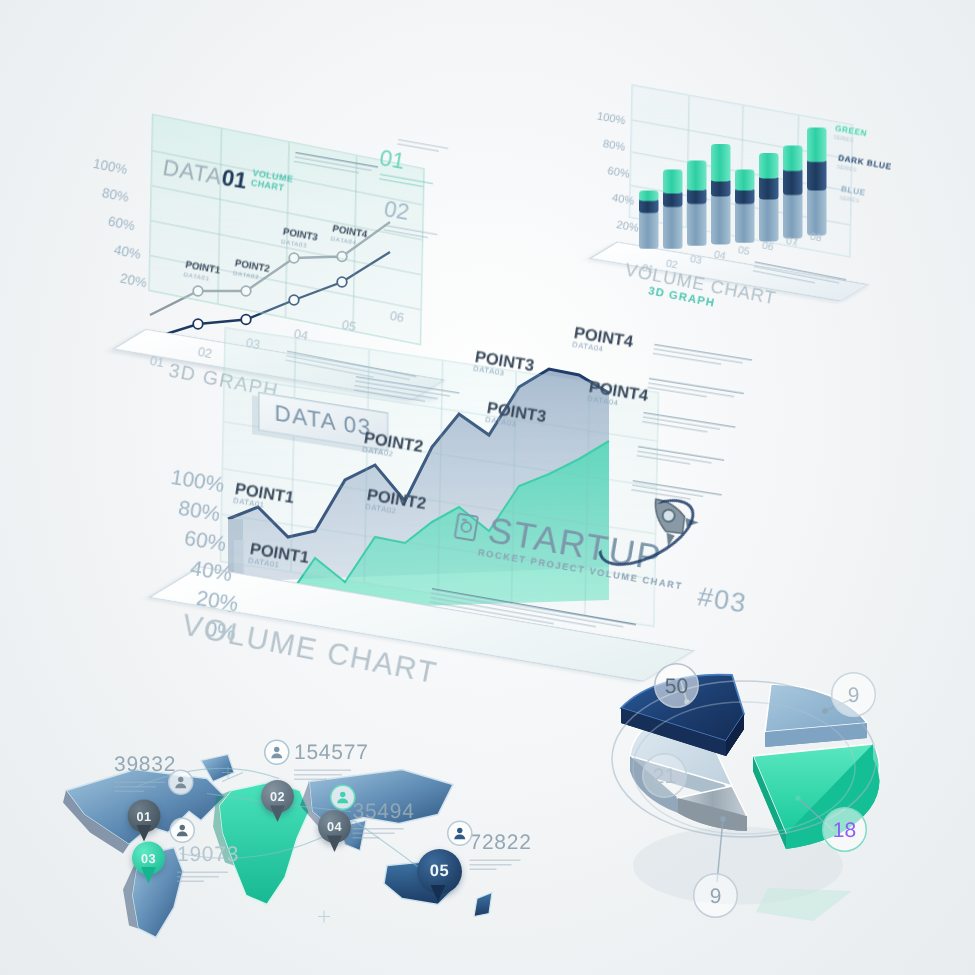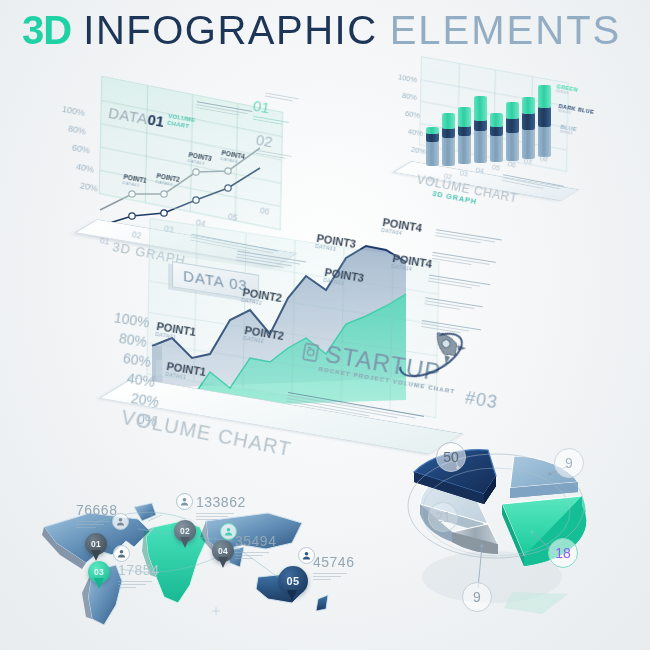--- a/index.html
+++ b/index.html
@@ -137,25 +137,20 @@
   .pieLabel { position: absolute; width: 30px; height: 30px; border-radius: 50%;
      border: 1px solid #c2cfd9; background: rgba(255,255,255,.55);
      display: flex; align-items: center; justify-content: center;
      font-size: 14px; font-weight: 300; }
 </style>
 </head>
 <body>
 
 <div class="stage">
 
-  <div id="title">
-    <span class="t3d">3D</span>
-    <span class="tinfo">INFOGRAPHIC</span>
-    <span class="telem">ELEMENTS</span>
-  </div>
 
   <div id="chart1" class="panel3d">
     <div class="c1baseShadow"></div>
     <div class="plate c1base"></div>
     <div class="glassWall c1wall">
       <div class="gridline-v" style="left:25%;top:0;width:1px;height:100%"></div>
       <div class="gridline-v" style="left:50%;top:0;width:1px;height:100%"></div>
       <div class="gridline-v" style="left:75%;top:0;width:1px;height:100%"></div>
       <div class="gridline-h" style="top:20%;left:0;height:1px;width:100%"></div>
       <div class="gridline-h" style="top:40%;left:0;height:1px;width:100%"></div>
@@ -531,57 +526,57 @@
     </svg>
 
     
     <div class="pin" style="left:55px;top:48px">
       <div class="head" style="background:radial-gradient(circle at 35% 30%,#6d7d89,#3a4751)">01</div>
       <svg class="tip" viewBox="0 0 10 13">
           <path d="M5 13 L0 2 L10 2 Z" fill="#3a4751"></path>
         </svg>
     </div>
     <div class="stat" style="left:46px;top:16px">
-      <span class="val">76668</span>
+      <span class="val">39832</span>
       <div class="l1" style="width:34px"></div><div class="l2" style="width:28px"></div><div class="l3" style="width:20px"></div>
     </div>
     <div class="pcircle" style="left:82px;top:28px">
       <svg width="9" height="9" viewBox="0 0 12 12">
           <circle cx="6" cy="3.6" r="2.4" fill="#7b8c99"></circle>
           <path d="M1.2 11.4c0-2.6 2.2-4.2 4.8-4.2s4.8 1.6 4.8 4.2z" fill="#7b8c99"></path>
         </svg>
     </div>
 
     
     <div class="pin" style="left:144px;top:35px">
       <div class="head" style="background:radial-gradient(circle at 35% 30%,#8494a1,#4c5d6a)">02</div>
       <svg class="tip" viewBox="0 0 10 13">
           <path d="M5 13 L0 2 L10 2 Z" fill="#4c5d6a"></path>
         </svg>
     </div>
     <div class="stat" style="left:166px;top:8px">
-      <span class="val">133862</span>
+      <span class="val">154577</span>
       <div class="l1" style="width:38px"></div><div class="l2" style="width:32px"></div><div class="l3" style="width:22px"></div>
     </div>
     <div class="pcircle" style="left:146px;top:8px;border-color:#a9c6d6">
       <svg width="9" height="9" viewBox="0 0 12 12">
           <circle cx="6" cy="3.6" r="2.4" fill="#7b96a8"></circle>
           <path d="M1.2 11.4c0-2.6 2.2-4.2 4.8-4.2s4.8 1.6 4.8 4.2z" fill="#7b96a8"></path>
         </svg>
     </div>
 
     
     <div class="pin" style="left:58px;top:76px">
       <div class="head" style="background:radial-gradient(circle at 35% 30%,#5eeac4,#14b58f)">03</div>
       <svg class="tip" viewBox="0 0 10 13">
           <path d="M5 13 L0 2 L10 2 Z" fill="#14b58f"></path>
         </svg>
     </div>
     <div class="stat" style="left:88px;top:76px">
-      <span class="val" style="color:#b6c6d1">17854</span>
+      <span class="val" style="color:#b6c6d1">19073</span>
       <div class="l1" style="width:34px"></div><div class="l2" style="width:28px"></div><div class="l3" style="width:18px"></div>
     </div>
     <div class="pcircle" style="left:83px;top:60px">
       <svg width="9" height="9" viewBox="0 0 12 12">
           <circle cx="6" cy="3.6" r="2.4" fill="#5c6f7c"></circle>
           <path d="M1.2 11.4c0-2.6 2.2-4.2 4.8-4.2s4.8 1.6 4.8 4.2z" fill="#5c6f7c"></path>
         </svg>
     </div>
 
     
@@ -603,21 +598,21 @@
     </div>
 
     
     <div class="pin" style="left:248px;top:81px;width:30px;height:38px">
       <div class="head" style="width:30px;height:30px;font-size:11px;background:radial-gradient(circle at 35% 30%,#3c6b9c,#142f52)">05</div>
       <svg class="tip" viewBox="0 0 10 13" style="left:9px;top:22px">
           <path d="M5 13 L0 2 L10 2 Z" fill="#142f52"></path>
         </svg>
     </div>
     <div class="stat" style="left:283px;top:68px">
-      <span class="val">45746</span>
+      <span class="val">72822</span>
       <div class="l1" style="width:34px"></div><div class="l2" style="width:28px"></div><div class="l3" style="width:18px"></div>
     </div>
     <div class="pcircle" style="left:268px;top:62px">
       <svg width="9" height="9" viewBox="0 0 12 12">
           <circle cx="6" cy="3.6" r="2.4" fill="#2f5b86"></circle>
           <path d="M1.2 11.4c0-2.6 2.2-4.2 4.8-4.2s4.8 1.6 4.8 4.2z" fill="#2f5b86"></path>
         </svg>
     </div>
   </div>
 

